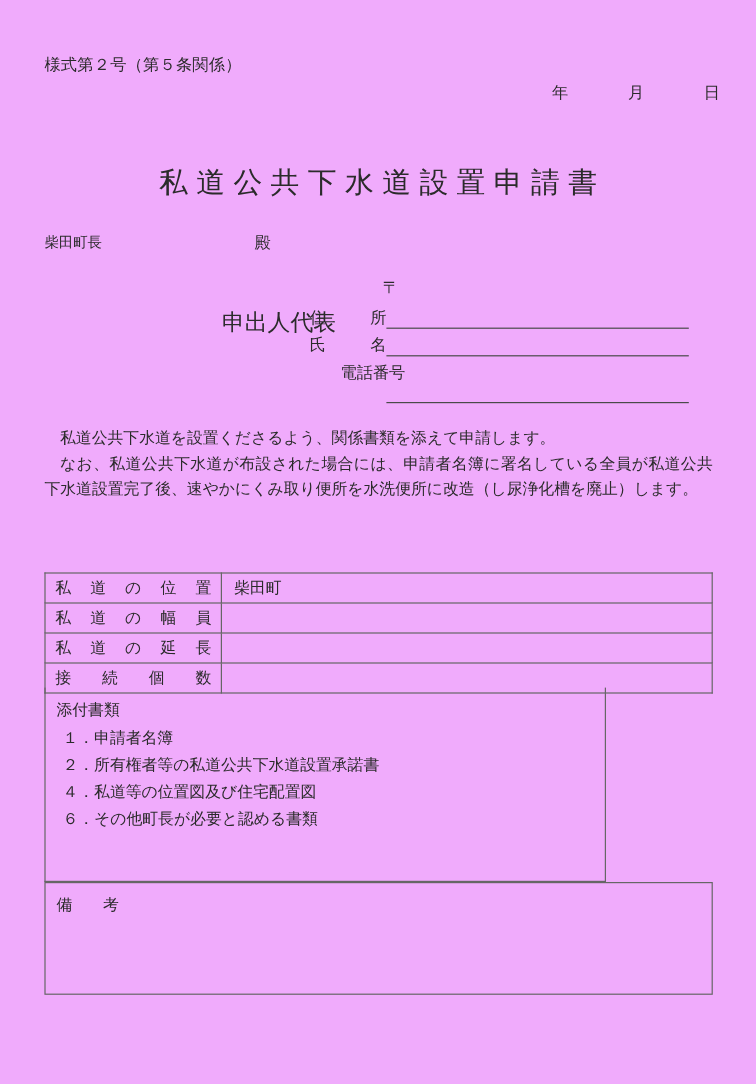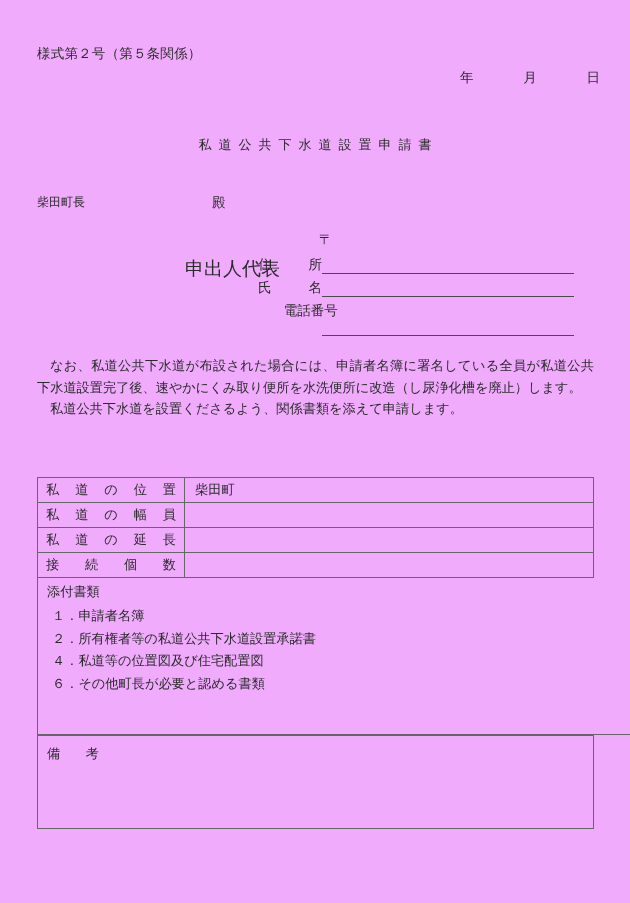--- a/index.html
+++ b/index.html
@@ -43,21 +43,21 @@
   }
   .date-line span { white-space: pre; }
 
   
   .doc-title {
     position: absolute;
     left: 0;
     top: 136px;
     width: 630px;
     text-align: center;
-    font-size: 13px;
+    font-size: 24px;
     letter-spacing: 7px;
     text-indent: 7px;
     white-space: pre;
   }
 
   
   .addressee {
     position: absolute;
     left: 37px;
     top: 194px;
@@ -158,21 +158,21 @@
   .form-table td.val {
     padding: 0 10px;
     height: 24px;
   }
 
   
   .attach-box {
     position: absolute;
     left: 37px;
     top: 573px;
-    width: 594px;
+    width: 468px;
     height: 162px;
     border: 1px solid #666;
     border-top: none;
     box-sizing: border-box;
     font-size: 13.2px;
   }
   .attach-title {
     position: absolute;
     left: 9px;
     top: 10px;
@@ -251,22 +251,22 @@
   </div>
 
   <div class="field-row r3">
     <span class="field-label">
       <span>電話</span><span>番号</span>
     </span>
     <span class="field-rule"></span>
   </div>
 
   <div class="body-text">
+    <p>私道公共下水道を設置くださるよう、関係書類を添えて申請します。</p>
     <p>なお、私道公共下水道が布設された場合には、申請者名簿に署名している全員が私道公共下水道設置完了後、速やかにくみ取り便所を水洗便所に改造（し尿浄化槽を廃止）します。</p>
-    <p>私道公共下水道を設置くださるよう、関係書類を添えて申請します。</p>
   </div>
 
   <table class="form-table">
     <tbody>
       <tr>
         <td class="lbl">
           <span class="lbl-inner">
             <span>私</span>
             <span>道</span>
             <span>の</span>

